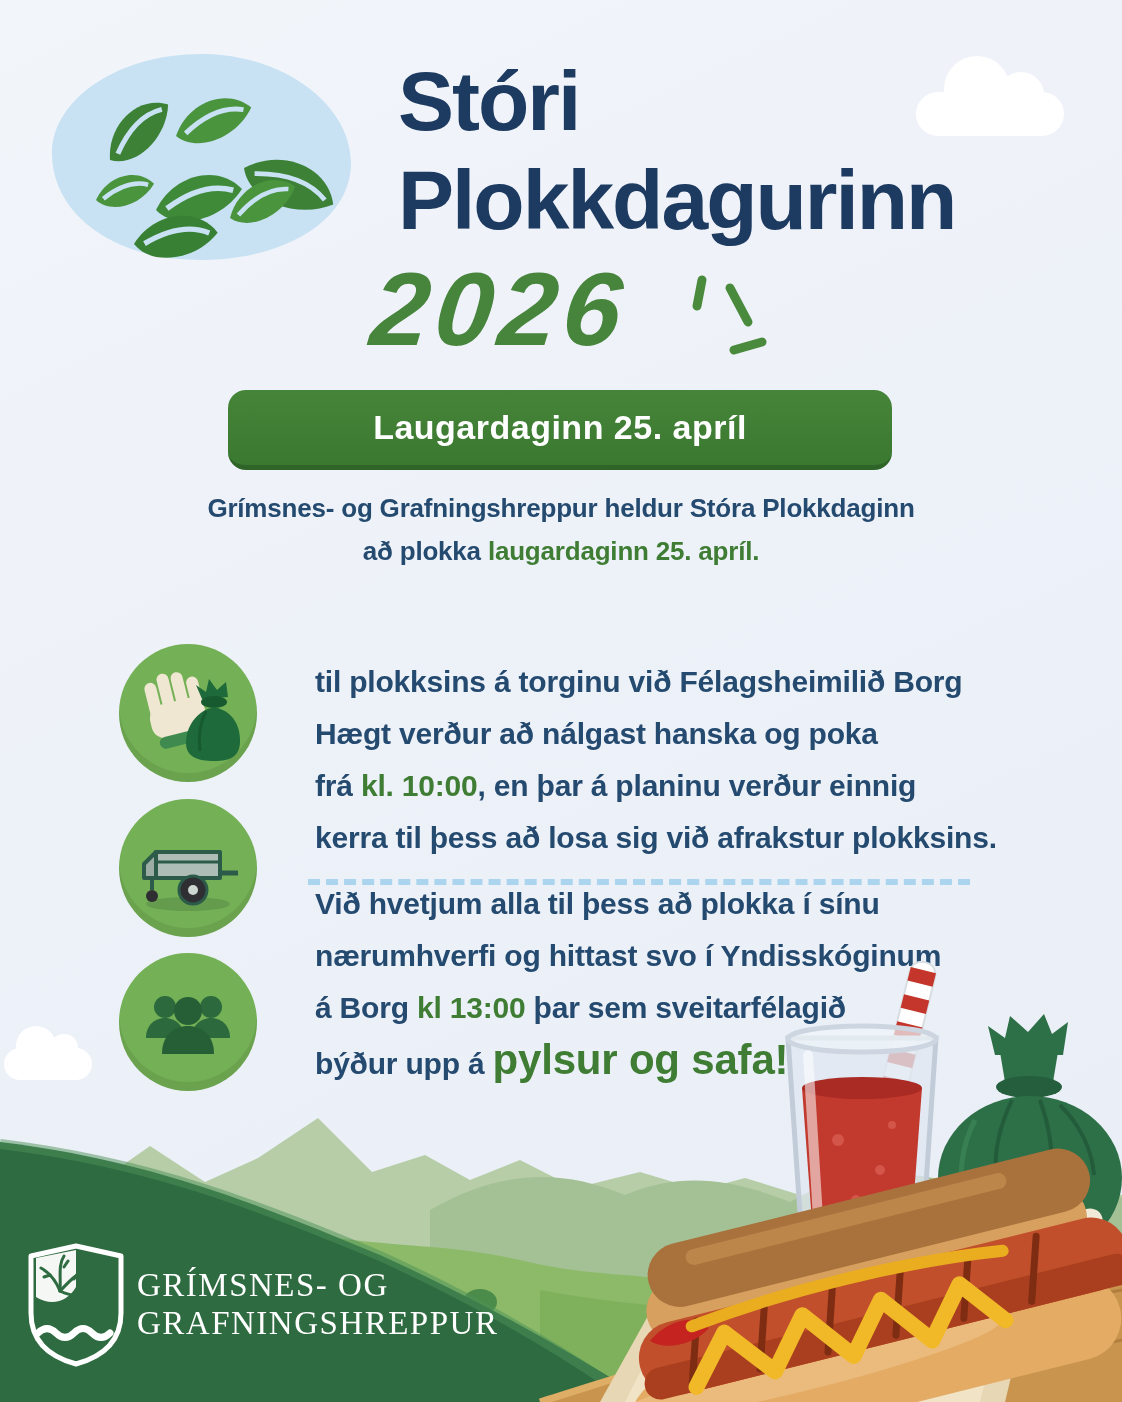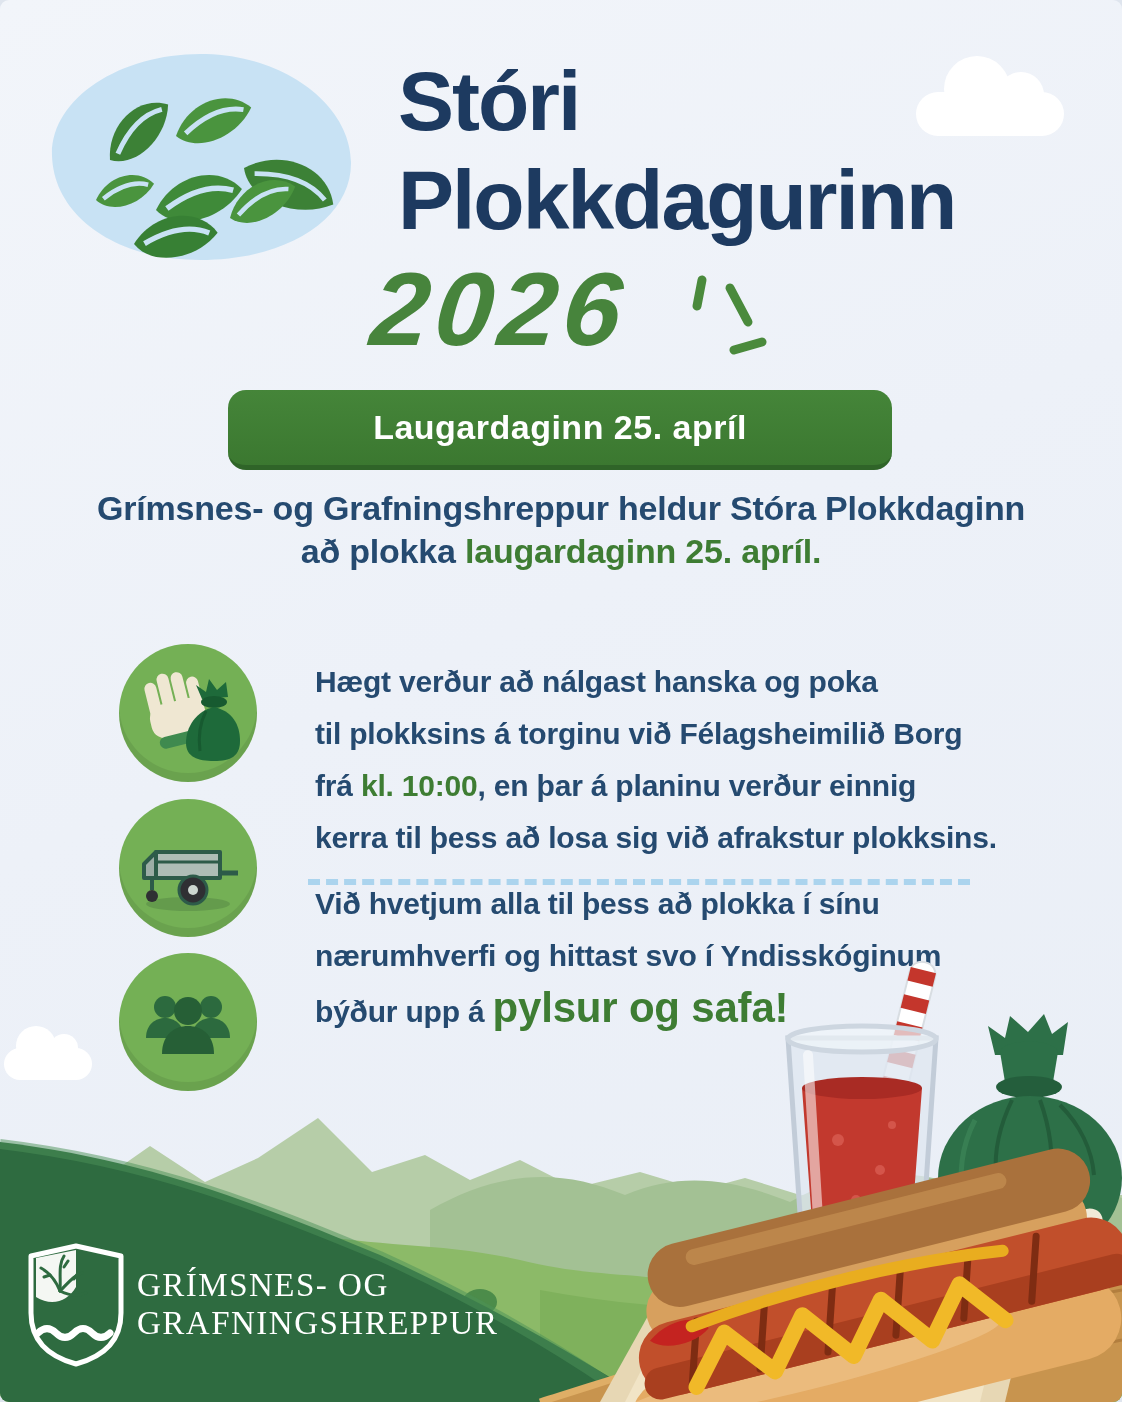--- a/index.html
+++ b/index.html
@@ -1,36 +1,35 @@
 <!DOCTYPE html>
 <html><head>
 <meta charset="utf-8">
 <style>
   html,body{margin:0;padding:0;background:#dfe5ee;}
   .poster{
     position:relative;width:1122px;height:1402px;margin:0 auto;overflow:hidden;
     background:linear-gradient(155deg,#f2f5fa 0%,#edf1f8 45%,#e9eef6 100%);
     font-family:"Liberation Sans",sans-serif;
-    border-radius:9px;
   }
   .abs{position:absolute;}
   
   .leaves-logo{left:48px;top:50px;width:308px;height:214px;}
   .title{left:398px;top:52px;width:700px;margin:0;font-size:84px;font-weight:bold;
          color:#1d3a60;line-height:99px;letter-spacing:-2px;}
   .title span{display:block;}
   .year{left:372px;top:250px;font-size:104px;font-weight:bold;font-style:italic;
         color:#47843c;letter-spacing:6px;transform:skewX(-6deg);}
   .sparkles{left:688px;top:272px;width:100px;height:100px;}
   .banner{left:228px;top:390px;width:664px;height:75px;border-radius:18px;
           background:linear-gradient(#458539,#3b7830);border-bottom:5px solid #2f6428;
           display:flex;align-items:center;justify-content:center;}
   .banner span{font-size:34px;font-weight:bold;color:#ffffff;letter-spacing:.5px;}
   
-  .intro{left:61px;top:487px;width:1000px;text-align:center;font-size:34px;
+  .intro{left:61px;top:487px;width:1000px;text-align:center;font-size:26px;
          font-weight:bold;color:#254a70;line-height:43px;letter-spacing:-.2px;}
   .block{left:315px;width:715px;font-size:30px;font-weight:bold;color:#254a70;
          line-height:52px;letter-spacing:-.2px;}
   .block1{top:656px;}
   .block2{top:878px;}
   .hl{color:#3e7d33;text-align:right;}
   .hl-big{color:#3e7d33;font-size:42px;text-align:center;}
   .divider{left:308px;top:879px;width:662px;height:0;border-top:6px dashed #abd4ee;}
   
   .icon-circle{left:119px;width:138px;height:138px;border-radius:50%;background:#74b055;
@@ -161,31 +160,32 @@
         <path d="M52,64 C52,50 62,44 71,44 C80,44 90,50 90,64 Z"></path>
       </g>
       <g fill="#265f36">
         <circle cx="48" cy="37" r="14"></circle>
         <path d="M22,80 C22,60 35,52 48,52 C61,52 74,60 74,80 Z"></path>
       </g>
     </svg>
   </div>
 
   <div class="abs block block1">
+    <div>til plokksins á torginu við Félagsheimilið Borg</div>
     <div>Hægt verður að nálgast hanska og poka</div>
-    <div>til plokksins á torginu við Félagsheimilið Borg</div>
     <div><span>frá </span><span class="hl">kl. 10:00</span><span>, en þar á planinu verður einnig</span></div>
     <div>kerra til þess að losa sig við afrakstur plokksins.</div>
   </div>
 
   <div class="abs divider"></div>
 
   <div class="abs block block2">
     <div>Við hvetjum alla til þess að plokka í sínu</div>
     <div>nærumhverfi og hittast svo í Yndisskóginum</div>
+    <div><span>á Borg </span><span class="hl">kl 13:00</span><span> þar sem sveitarfélagið</span></div>
     <div><span>býður upp á </span><span class="hl-big">pylsur og safa!</span></div>
   </div>
 
   <svg class="abs landscape" viewBox="0 0 1122 442" preserveAspectRatio="none">
 
     <path d="M0,240 L45,205 L90,228 L150,186 L205,222 L258,198 L318,158 L372,212 L425,195 L470,220 L520,200 L575,228 L640,212 L700,230 L745,218 L800,235 L1122,235 L1122,442 L0,442 Z" fill="#b6cda8"></path>
     <path d="M430,250 C500,210 560,208 625,235 C680,212 730,218 790,242 C850,208 910,205 980,232 C1030,218 1075,222 1122,238 L1122,442 L430,442 Z" fill="#a3c194"></path>
 
     <path d="M0,305 C90,260 200,252 300,272 C380,288 440,282 520,300 C600,320 650,310 720,330 C800,350 880,335 960,305 C1020,282 1075,278 1122,290 L1122,442 L0,442 Z" fill="#8cba68"></path>
 

